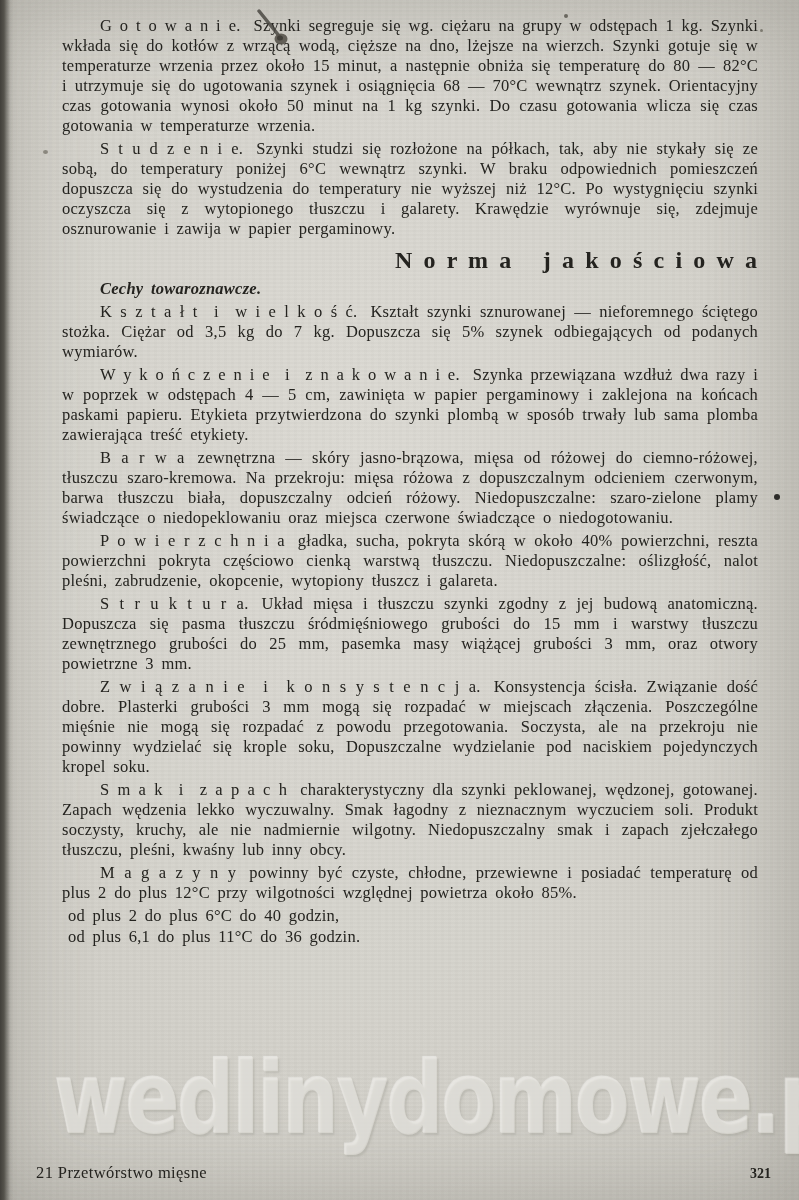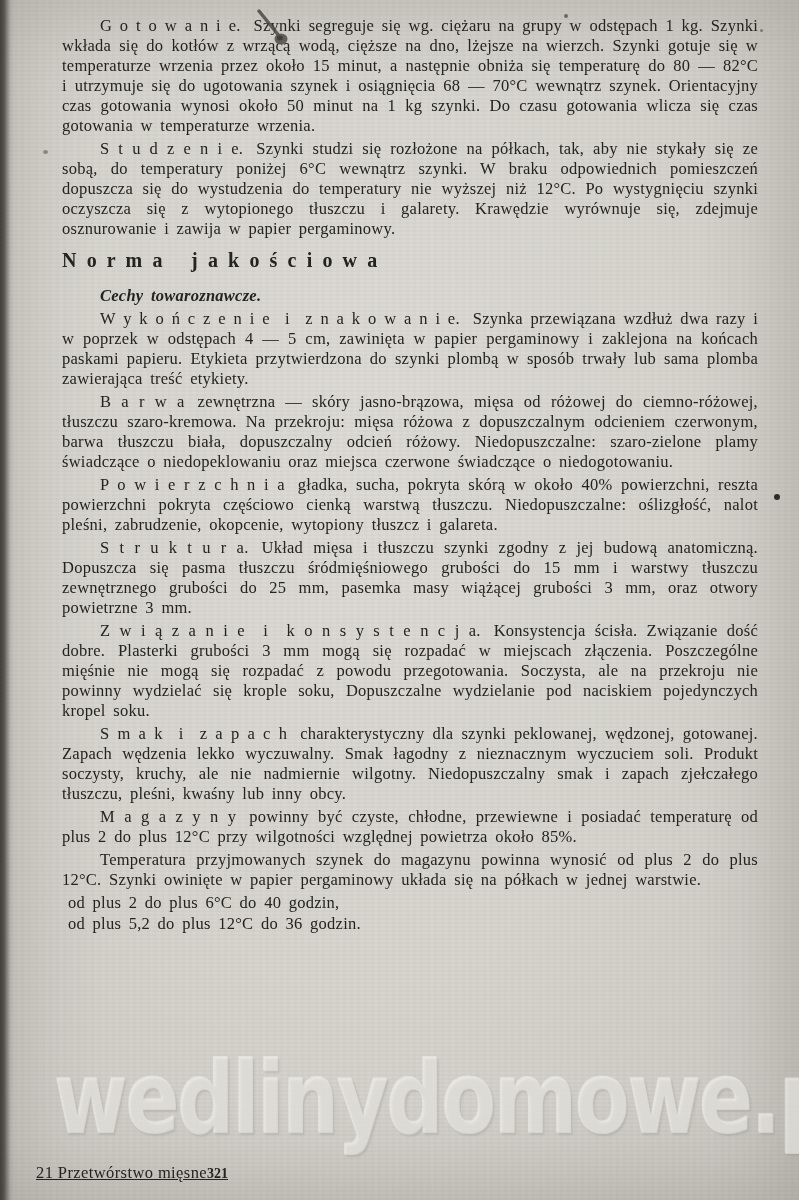--- a/index.html
+++ b/index.html
@@ -22,40 +22,39 @@
     background:linear-gradient(to right,#413f3a 0,#55534c 4px,rgba(60,58,52,0.45) 7px,rgba(60,58,52,0.12) 10px,transparent 14px);
   }
   .content {
     position:absolute; top:16px; left:62px; width:696px;
     font-size:16.5px; line-height:20px;
     word-spacing:3.2px; letter-spacing:0.25px;
   }
   .para { margin:0 0 3px 0; text-align:justify; text-indent:38px; }
   .para .lead { margin-right:13px; white-space:pre; }
   .heading {
-    text-align:left; font-weight:bold; font-size:20px;
-    margin:11px 0 16px 0; letter-spacing:1px; text-indent:0;
+    text-align:right; font-weight:bold; font-size:24px;
+    margin:11px 0 9px 0; letter-spacing:1px; text-indent:0;
   }
   .subheading { font-weight:bold; text-indent:38px; margin:2px 0 3px 0;font-style:italic; }
   .list-intro { margin:4px 0 1px 0; text-indent:38px; }
   .list-line { margin:0 0 1px 6px; }
   .watermark {
     position:absolute; left:54px; top:1040px;
     font-family:"DejaVu Sans","Liberation Sans",sans-serif;
     font-weight:bold; font-size:100px; letter-spacing:-3px;
     transform:scaleX(0.8); transform-origin:left top;
     color:rgba(233,232,225,0.55);
     text-shadow:2px 2px 2px rgba(150,148,138,0.30), -1px -1px 1px rgba(255,255,255,0.45);
     white-space:nowrap; pointer-events:none; z-index:3;
   }
   .footer {
     position:absolute; left:36px; right:28px; top:1163px;
-    display:flex; align-items:baseline;
+    display:flex; justify-content:space-between; align-items:baseline;
     font-size:16.5px;
-    text-decoration:underline;
   }
   .footer .sig { letter-spacing:0.4px; }
   .footer .pageno { font-weight:bold; font-size:14px; }
   .ink-mark { position:absolute; left:250px; top:8px; z-index:2; }
   .speck { position:absolute; border-radius:50%; z-index:2; }
   .speck.s1 { left:774px; top:494px; width:6px; height:6px; background:#2d2c29; }
   .speck.s2 { left:564px; top:14px; width:4px; height:4px; background:#6a675f; }
   .speck.s3 { left:760px; top:29px; width:3px; height:3px; background:#7d7a71; }
   .speck.s4 { left:43px; top:150px; width:5px; height:4px; background:#8a877e; }
 </style>
@@ -78,40 +77,40 @@
   <div class="content">
 
     <p class="para"><span class="lead">G o t o w a n i e.</span><span>Szynki segreguje się wg. ciężaru na grupy w odstępach 1 kg. Szynki wkłada się do kotłów z wrzącą wodą, cięższe na dno, lżejsze na wierzch. Szynki gotuje się w temperaturze wrzenia przez około 15 minut, a następnie obniża się temperaturę do 80 — 82°C i utrzymuje się do ugotowania szynek i osiągnięcia 68 — 70°C wewnątrz szynek. Orientacyjny czas gotowania wynosi około 50 minut na 1 kg szynki. Do czasu gotowania wlicza się czas gotowania w temperaturze wrzenia.</span></p>
 
     <p class="para"><span class="lead">S t u d z e n i e.</span><span>Szynki studzi się rozłożone na półkach, tak, aby nie stykały się ze sobą, do temperatury poniżej 6°C wewnątrz szynki. W braku odpowiednich pomieszczeń dopuszcza się do wystudzenia do temperatury nie wyższej niż 12°C. Po wystygnięciu szynki oczyszcza się z wytopionego tłuszczu i galarety. Krawędzie wyrównuje się, zdejmuje osznurowanie i zawija w papier pergaminowy.</span></p>
 
     <h2 class="heading">N o r m a &nbsp; j a k o ś c i o w a</h2>
 
     <p class="subheading">Cechy towaroznawcze.</p>
 
+    <p class="para"><span class="lead">K s z t a ł t &nbsp;i&nbsp; w i e l k o ś ć.</span><span>Kształt szynki sznurowanej — nieforemnego ściętego stożka. Ciężar od 3,5 kg do 7 kg. Dopuszcza się 5% szynek odbiegających od podanych wymiarów.</span></p>
 
     <p class="para"><span class="lead">W y k o ń c z e n i e &nbsp;i&nbsp; z n a k o w a n i e.</span><span>Szynka przewiązana wzdłuż dwa razy i w poprzek w odstępach 4 — 5 cm, zawinięta w papier pergaminowy i zaklejona na końcach paskami papieru. Etykieta przytwierdzona do szynki plombą w sposób trwały lub sama plomba zawierająca treść etykiety.</span></p>
 
     <p class="para"><span class="lead">B a r w a</span><span>zewnętrzna — skóry jasno-brązowa, mięsa od różowej do ciemno-różowej, tłuszczu szaro-kremowa. Na przekroju: mięsa różowa z dopuszczalnym odcieniem czerwonym, barwa tłuszczu biała, dopuszczalny odcień różowy. Niedopuszczalne: szaro-zielone plamy świadczące o niedopeklowaniu oraz miejsca czerwone świadczące o niedogotowaniu.</span></p>
 
     <p class="para"><span class="lead">P o w i e r z c h n i a</span><span>gładka, sucha, pokryta skórą w około 40% powierzchni, reszta powierzchni pokryta częściowo cienką warstwą tłuszczu. Niedopuszczalne: oślizgłość, nalot pleśni, zabrudzenie, okopcenie, wytopiony tłuszcz i galareta.</span></p>
 
     <p class="para"><span class="lead">S t r u k t u r a.</span><span>Układ mięsa i tłuszczu szynki zgodny z jej budową anatomiczną. Dopuszcza się pasma tłuszczu śródmięśniowego grubości do 15 mm i warstwy tłuszczu zewnętrznego grubości do 25 mm, pasemka masy wiążącej grubości 3 mm, oraz otwory powietrzne 3 mm.</span></p>
 
     <p class="para"><span class="lead">Z w i ą z a n i e &nbsp;i&nbsp; k o n s y s t e n c j a.</span><span>Konsystencja ścisła. Związanie dość dobre. Plasterki grubości 3 mm mogą się rozpadać w miejscach złączenia. Poszczególne mięśnie nie mogą się rozpadać z powodu przegotowania. Soczysta, ale na przekroju nie powinny wydzielać się krople soku, Dopuszczalne wydzielanie pod naciskiem pojedynczych kropel soku.</span></p>
 
     <p class="para"><span class="lead">S m a k &nbsp;i&nbsp; z a p a c h</span><span>charakterystyczny dla szynki peklowanej, wędzonej, gotowanej. Zapach wędzenia lekko wyczuwalny. Smak łagodny z nieznacznym wyczuciem soli. Produkt soczysty, kruchy, ale nie nadmiernie wilgotny. Niedopuszczalny smak i zapach zjełczałego tłuszczu, pleśni, kwaśny lub inny obcy.</span></p>
 
 
     <p class="para"><span class="lead">M a g a z y n y</span><span>powinny być czyste, chłodne, przewiewne i posiadać temperaturę od plus 2 do plus 12°C przy wilgotności względnej powietrza około 85%.</span></p>
 
-    <p class="para"><span>Temperatura przyjmowanych szynek do magazynu powinna wynosić od plus 2 do plus 12°C. Szynki owinięte w papier pergaminowy układa się na półkach w jednej warstwie.</span></p>
 
     <p class="list-line">od plus 2 do plus 6°C do 40 godzin,</p>
-    <p class="list-line">od plus 5,2 do plus 12°C do 36 godzin.</p>
+    <p class="list-line">od plus 6,1 do plus 11°C do 36 godzin.</p>
 
   </div>
 
   <div class="watermark">wedlinydomowe.pl</div>
 
   <div class="footer">
     <span class="sig">21 Przetwórstwo mięsne</span>
     <span class="pageno">321</span>
   </div>
 </div>

